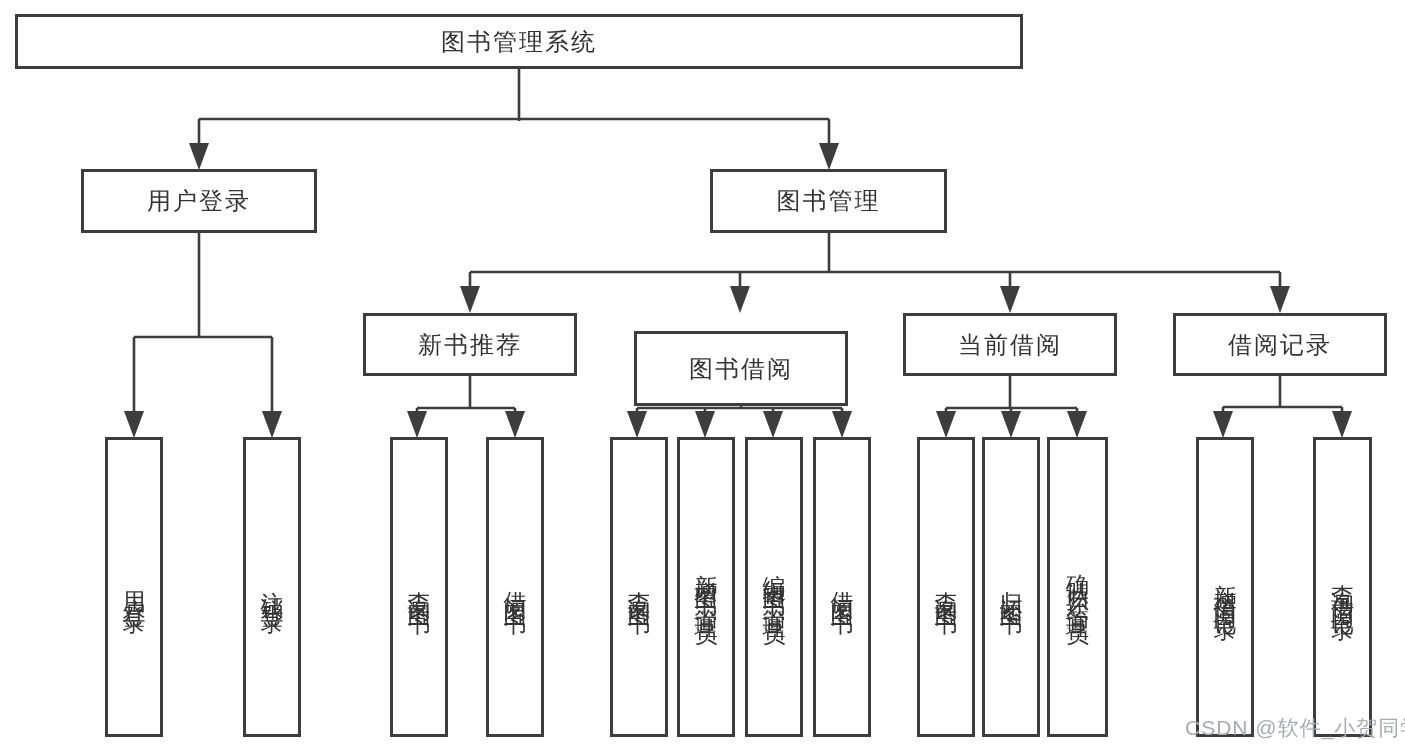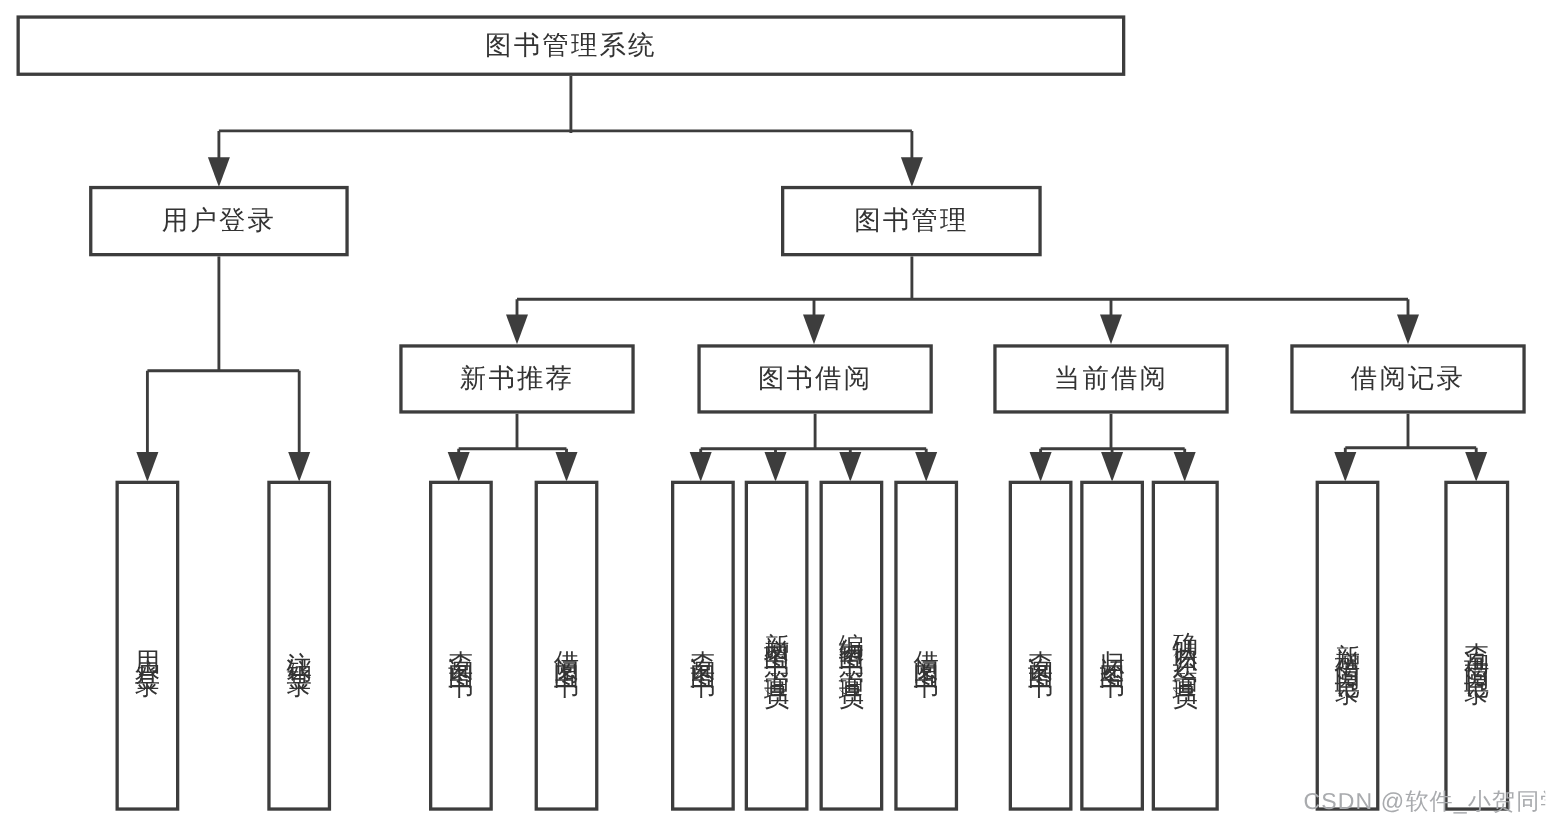--- a/index.html
+++ b/index.html
@@ -36,21 +36,21 @@
     line-height:1;
   }
   .node.v span{display:block;}
   
   .n-root{left:15px;top:14px;width:1008px;height:55px;}
   
   .n-login{left:81px;top:169px;width:236px;height:64px;}
   .n-mgmt{left:710px;top:169px;width:237px;height:64px;}
   
   .n-rec{left:363px;top:313px;width:214px;height:63px;}
-  .n-bor{left:634px;top:313px;width:214px;height:63px;}
+  .n-bor{left:634px;top:331px;width:214px;height:75px;}
   .n-cur{left:903px;top:313px;width:214px;height:63px;}
   .n-his{left:1173px;top:313px;width:214px;height:63px;}
   
   .leaf{top:437px;width:58px;height:300px;}
   .l1{left:105px;}  .l2{left:243px;}
   .l3{left:390px;}  .l4{left:486px;}
   .l5{left:610px;}  .l6{left:677px;}  .l7{left:745px;}  .l8{left:813px;}
   .l9{left:917px;}  .l10{left:982px;} .l11{left:1047px;width:61px;}
   .l12{left:1196px;}.l13{left:1313px;width:59px;}
   .watermark{

